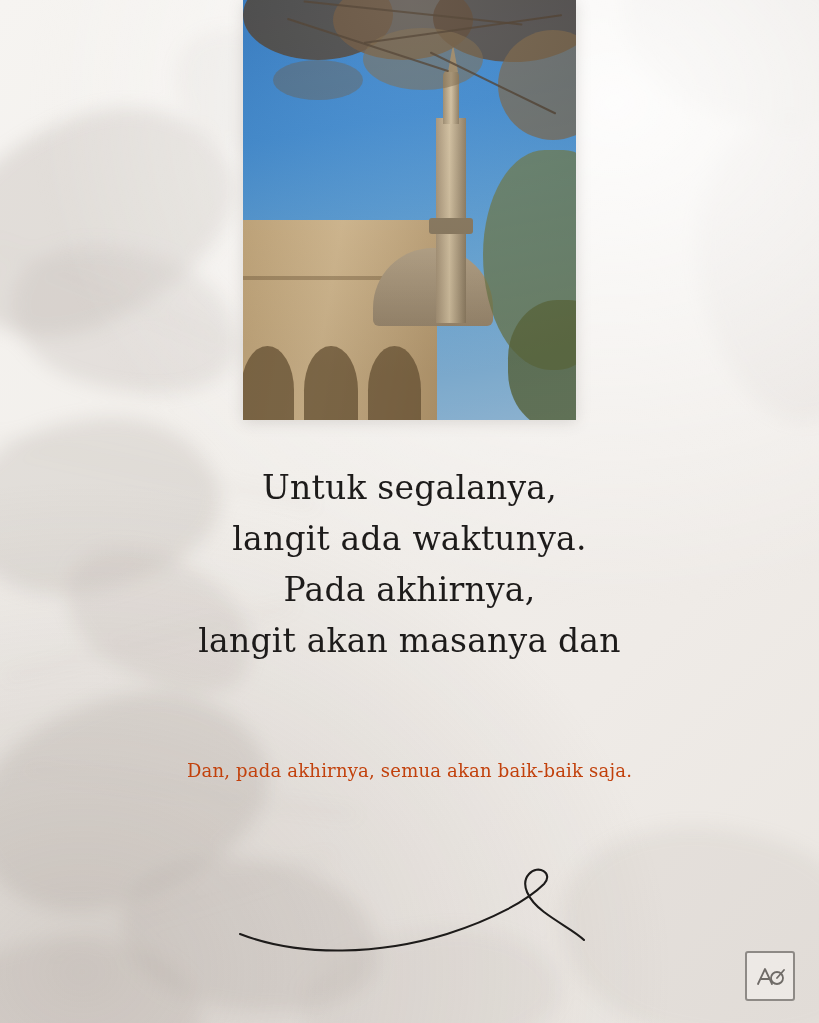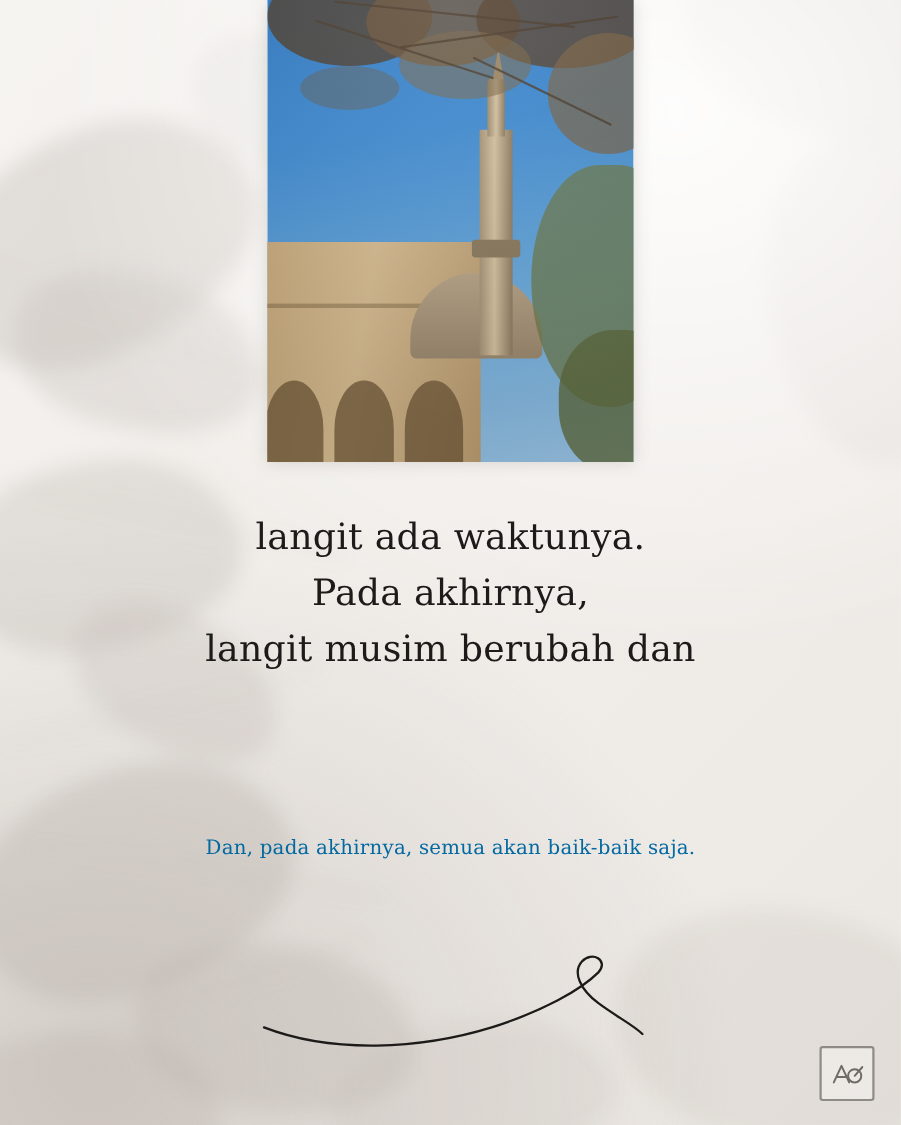--- a/index.html
+++ b/index.html
@@ -206,21 +206,21 @@
     letter-spacing: 0.2px;
   }
   .quote .line { display: block; white-space: pre; }
 
   .subquote {
     position: absolute;
     left: 0;
     right: 0;
     top: 760px;
     text-align: center;
-    color: #0369a1;
+    color: #c2410c;
     font-family: "DejaVu Serif", "Liberation Serif", serif;
     font-size: 18px;
     letter-spacing: 0.2px;
   }
 
   
   .flourish {
     position: absolute;
     left: 232px;
     top: 862px;
@@ -298,23 +298,24 @@
       <div class="twig t1"></div>
       <div class="twig t2"></div>
       <div class="twig t3"></div>
       <div class="twig t4"></div>
 
       <div class="photo-grain"></div>
     </div>
   </div>
 
   <div class="quote">
+    <span class="line">Untuk segalanya,</span>
     <span class="line">langit ada waktunya.</span>
     <span class="line">Pada akhirnya,</span>
-    <span class="line">langit musim berubah dan</span>
+    <span class="line">langit akan masanya dan</span>
   </div>
 
   <div class="subquote">Dan, pada akhirnya, semua akan baik-baik saja.</div>
 
   <svg class="flourish" viewBox="0 0 360 95">
     <path d="M8 72 C 70 96, 150 92, 215 72 C 262 57, 296 38, 312 22 C 322 11, 306 2, 297 12 C 288 22, 296 38, 312 50 C 328 62, 344 70, 352 78" fill="none" stroke="#1d1b1a" stroke-width="2.1" stroke-linecap="round"></path>
   </svg>
 
   <div class="logo-badge">
     <svg width="30" height="22" viewBox="0 0 30 22">

